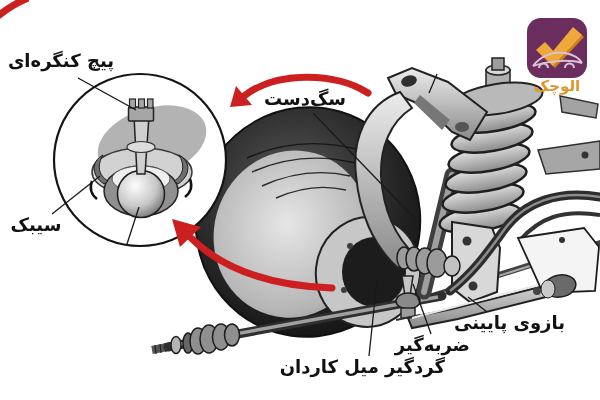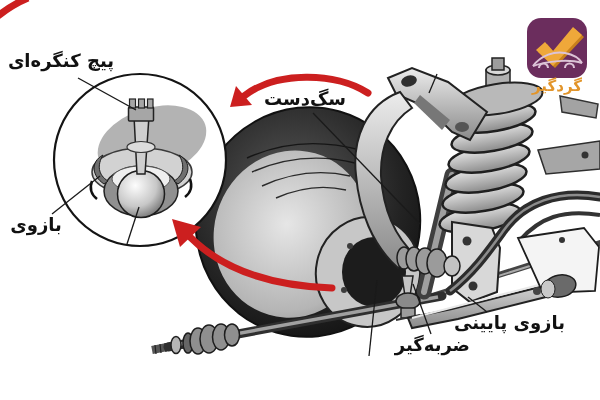--- a/index.html
+++ b/index.html
@@ -194,35 +194,36 @@
   </g>
   <g>
     <path d="M 332,288 C 272,286 224,271 190,237" stroke="#cc1f1f" stroke-width="7" fill="none" stroke-linecap="round"></path>
     <polygon points="172,219 180,247 201,227" fill="#cc1f1f"></polygon>
   </g>
   <path d="M -2,16 C 8,8 16,3 28,-2" stroke="#cc1f1f" stroke-width="7" fill="none"></path>
 </svg>
 
 <div class="lbl" style="left:20px;top:52px;width:94px">پیچ کنگره‌ای</div>
 <div class="lbl two" style="left:4px;top:216px;width:64px">
-  <span>بازوی</span>
+  <span>سیبک</span>
 </div>
 <div class="lbl" style="left:263px;top:90px;width:84px">سگ‌دست</div>
 <div class="lbl" style="left:400px;top:336px;width:70px">ضربه‌گیر</div>
 <div class="lbl" style="left:463px;top:314px;width:102px">بازوی پایینی</div>
+<div class="lbl" style="left:303px;top:358px;width:142px">گردگیر میل کاردان</div>
 
 <div class="logo-badge">
   <svg width="60" height="60" viewBox="0 0 60 60">
     <g>
       <polygon points="11,34 20,26 28,35 48,11 57,19 28,50" fill="#c8801c"></polygon>
       <polygon points="9,32 18,24 26,33 46,9 55,17 26,48" fill="#efa83a"></polygon>
     </g>
     <g fill="none" stroke="#dcc3d6" stroke-width="2">
       <path d="M 6,48 C 14,37 28,33 38,35 C 46,36.5 52,40 55,45"></path>
       <path d="M 6,48 C 20,43 42,41 55,45"></path>
       <path d="M 12,50 a4.5,4.5 0 1 1 9,0"></path>
       <path d="M 38,50 a4.5,4.5 0 1 1 9,0"></path>
     </g>
   </svg>
 </div>
-<div class="logo-text">گردگیر</div>
+<div class="logo-text">الوچک</div>
 
 </div>
 
 </body></html>

